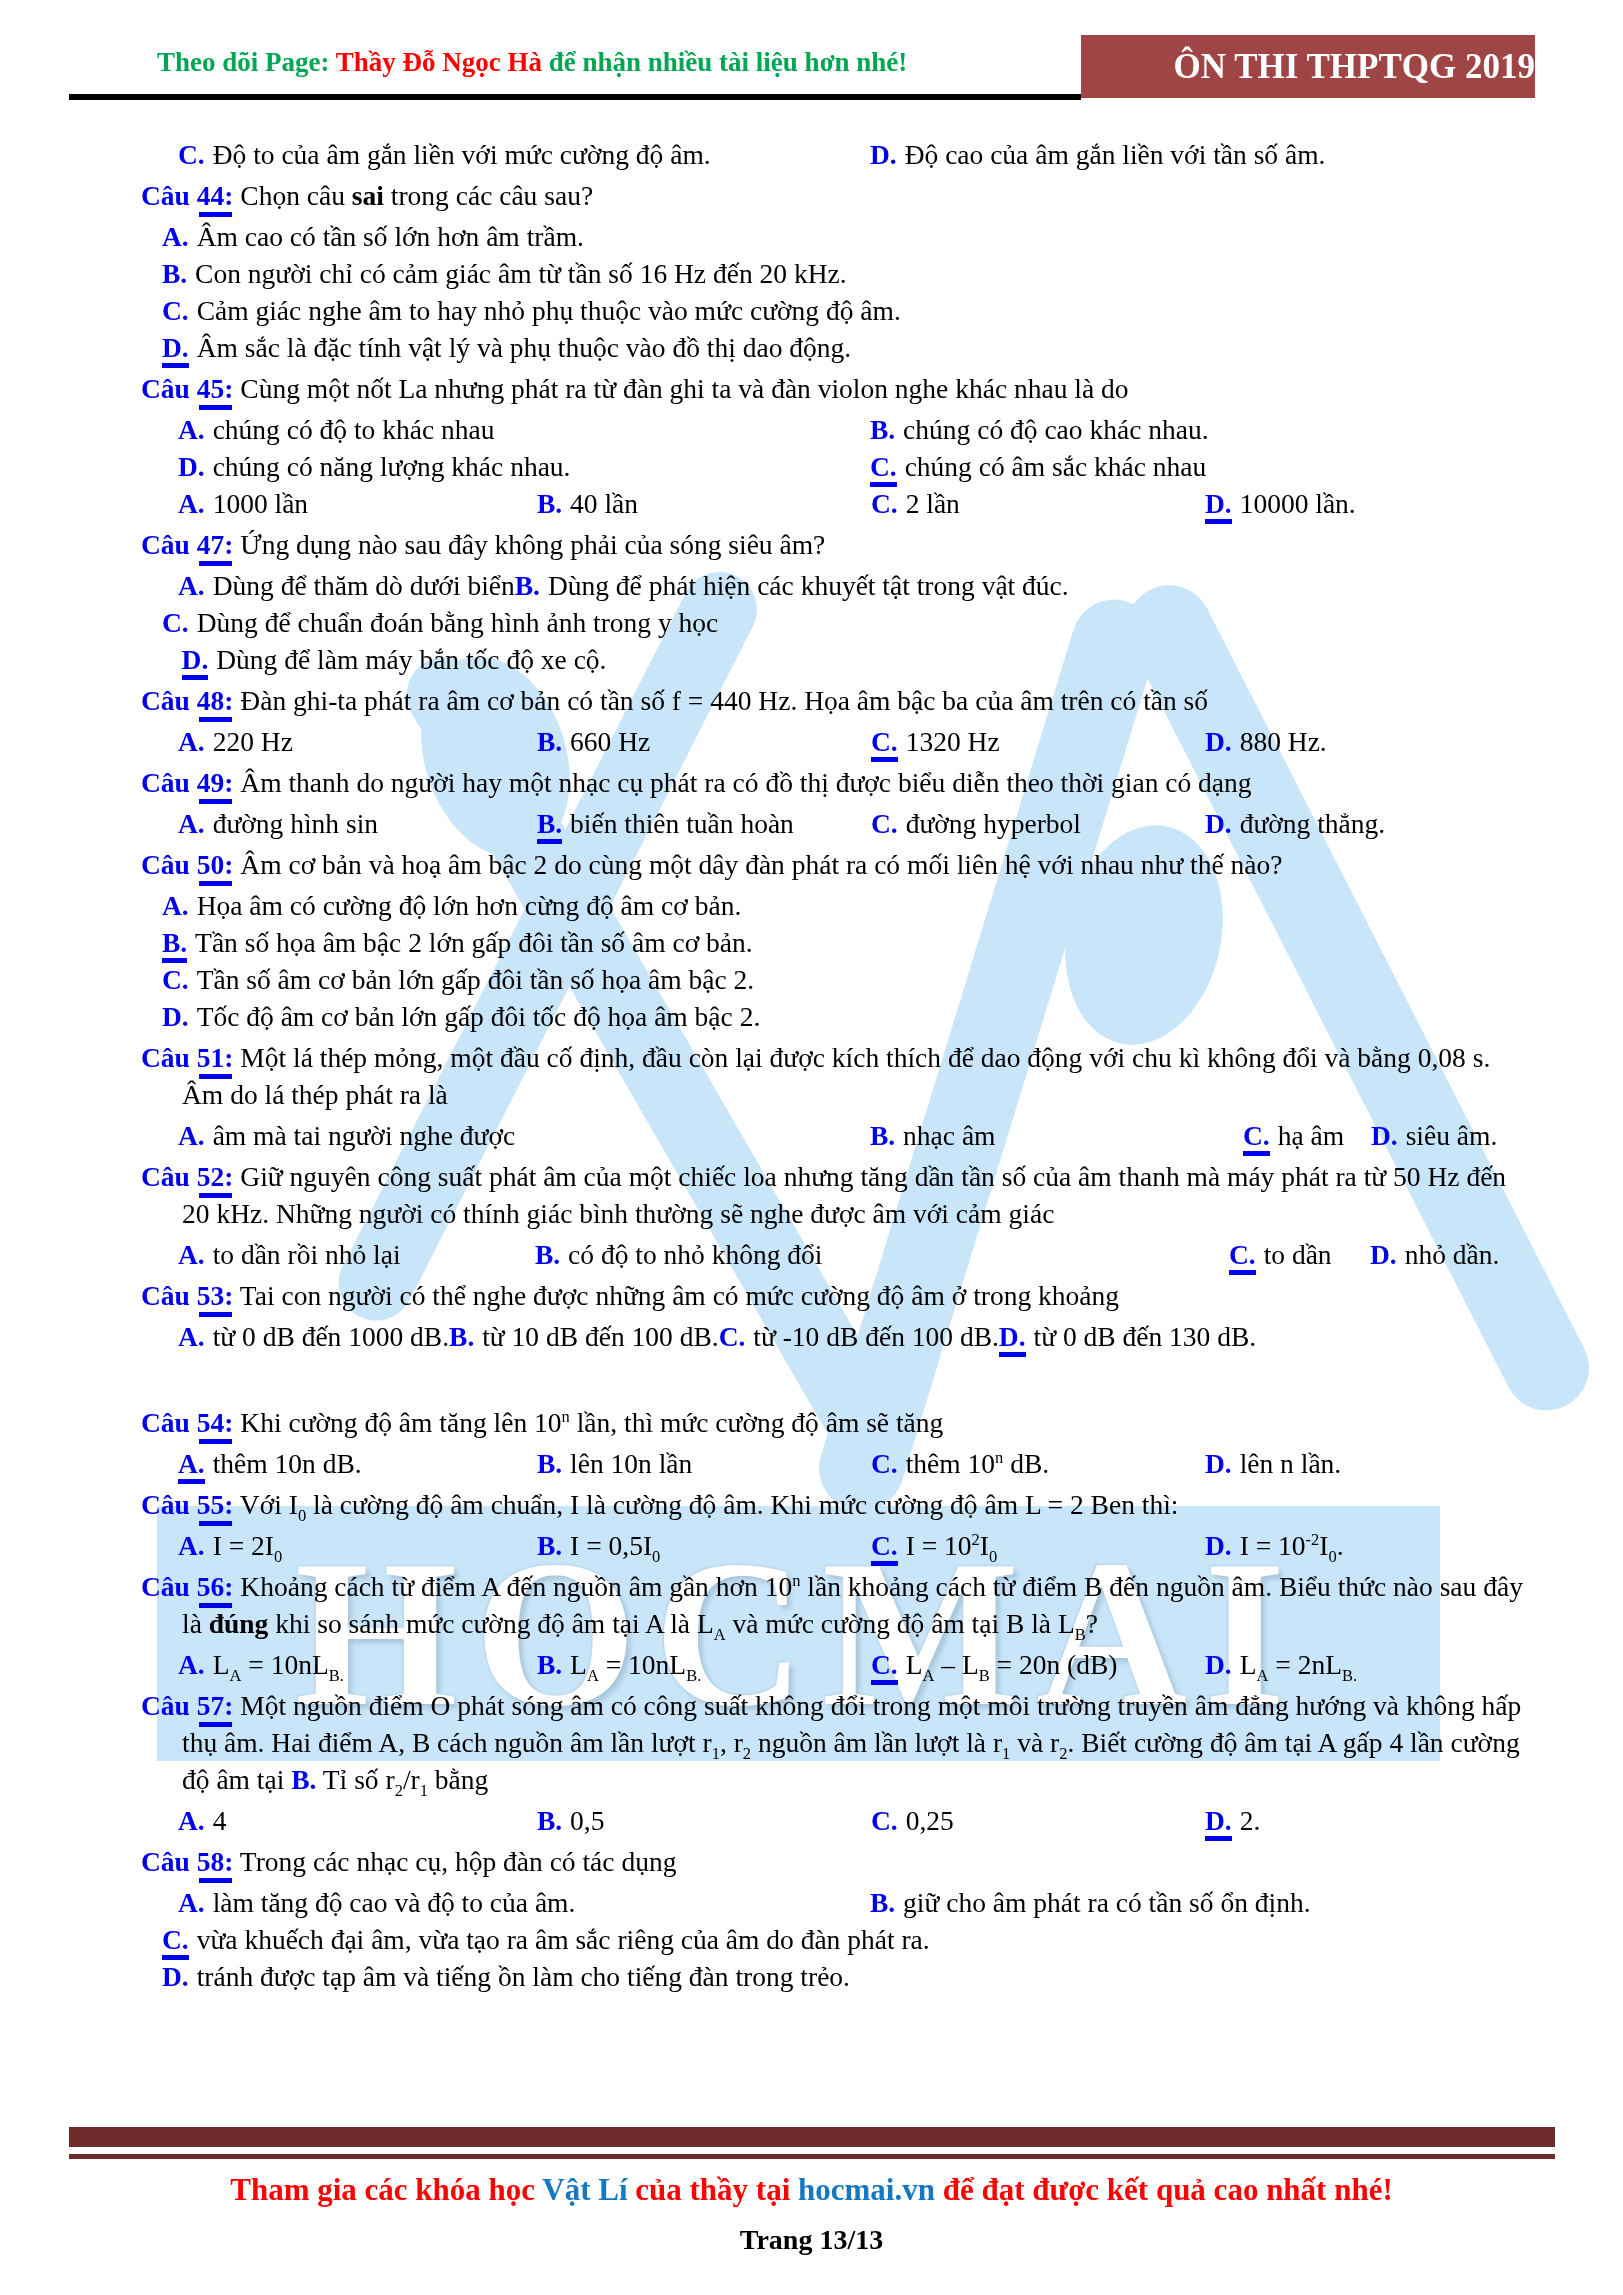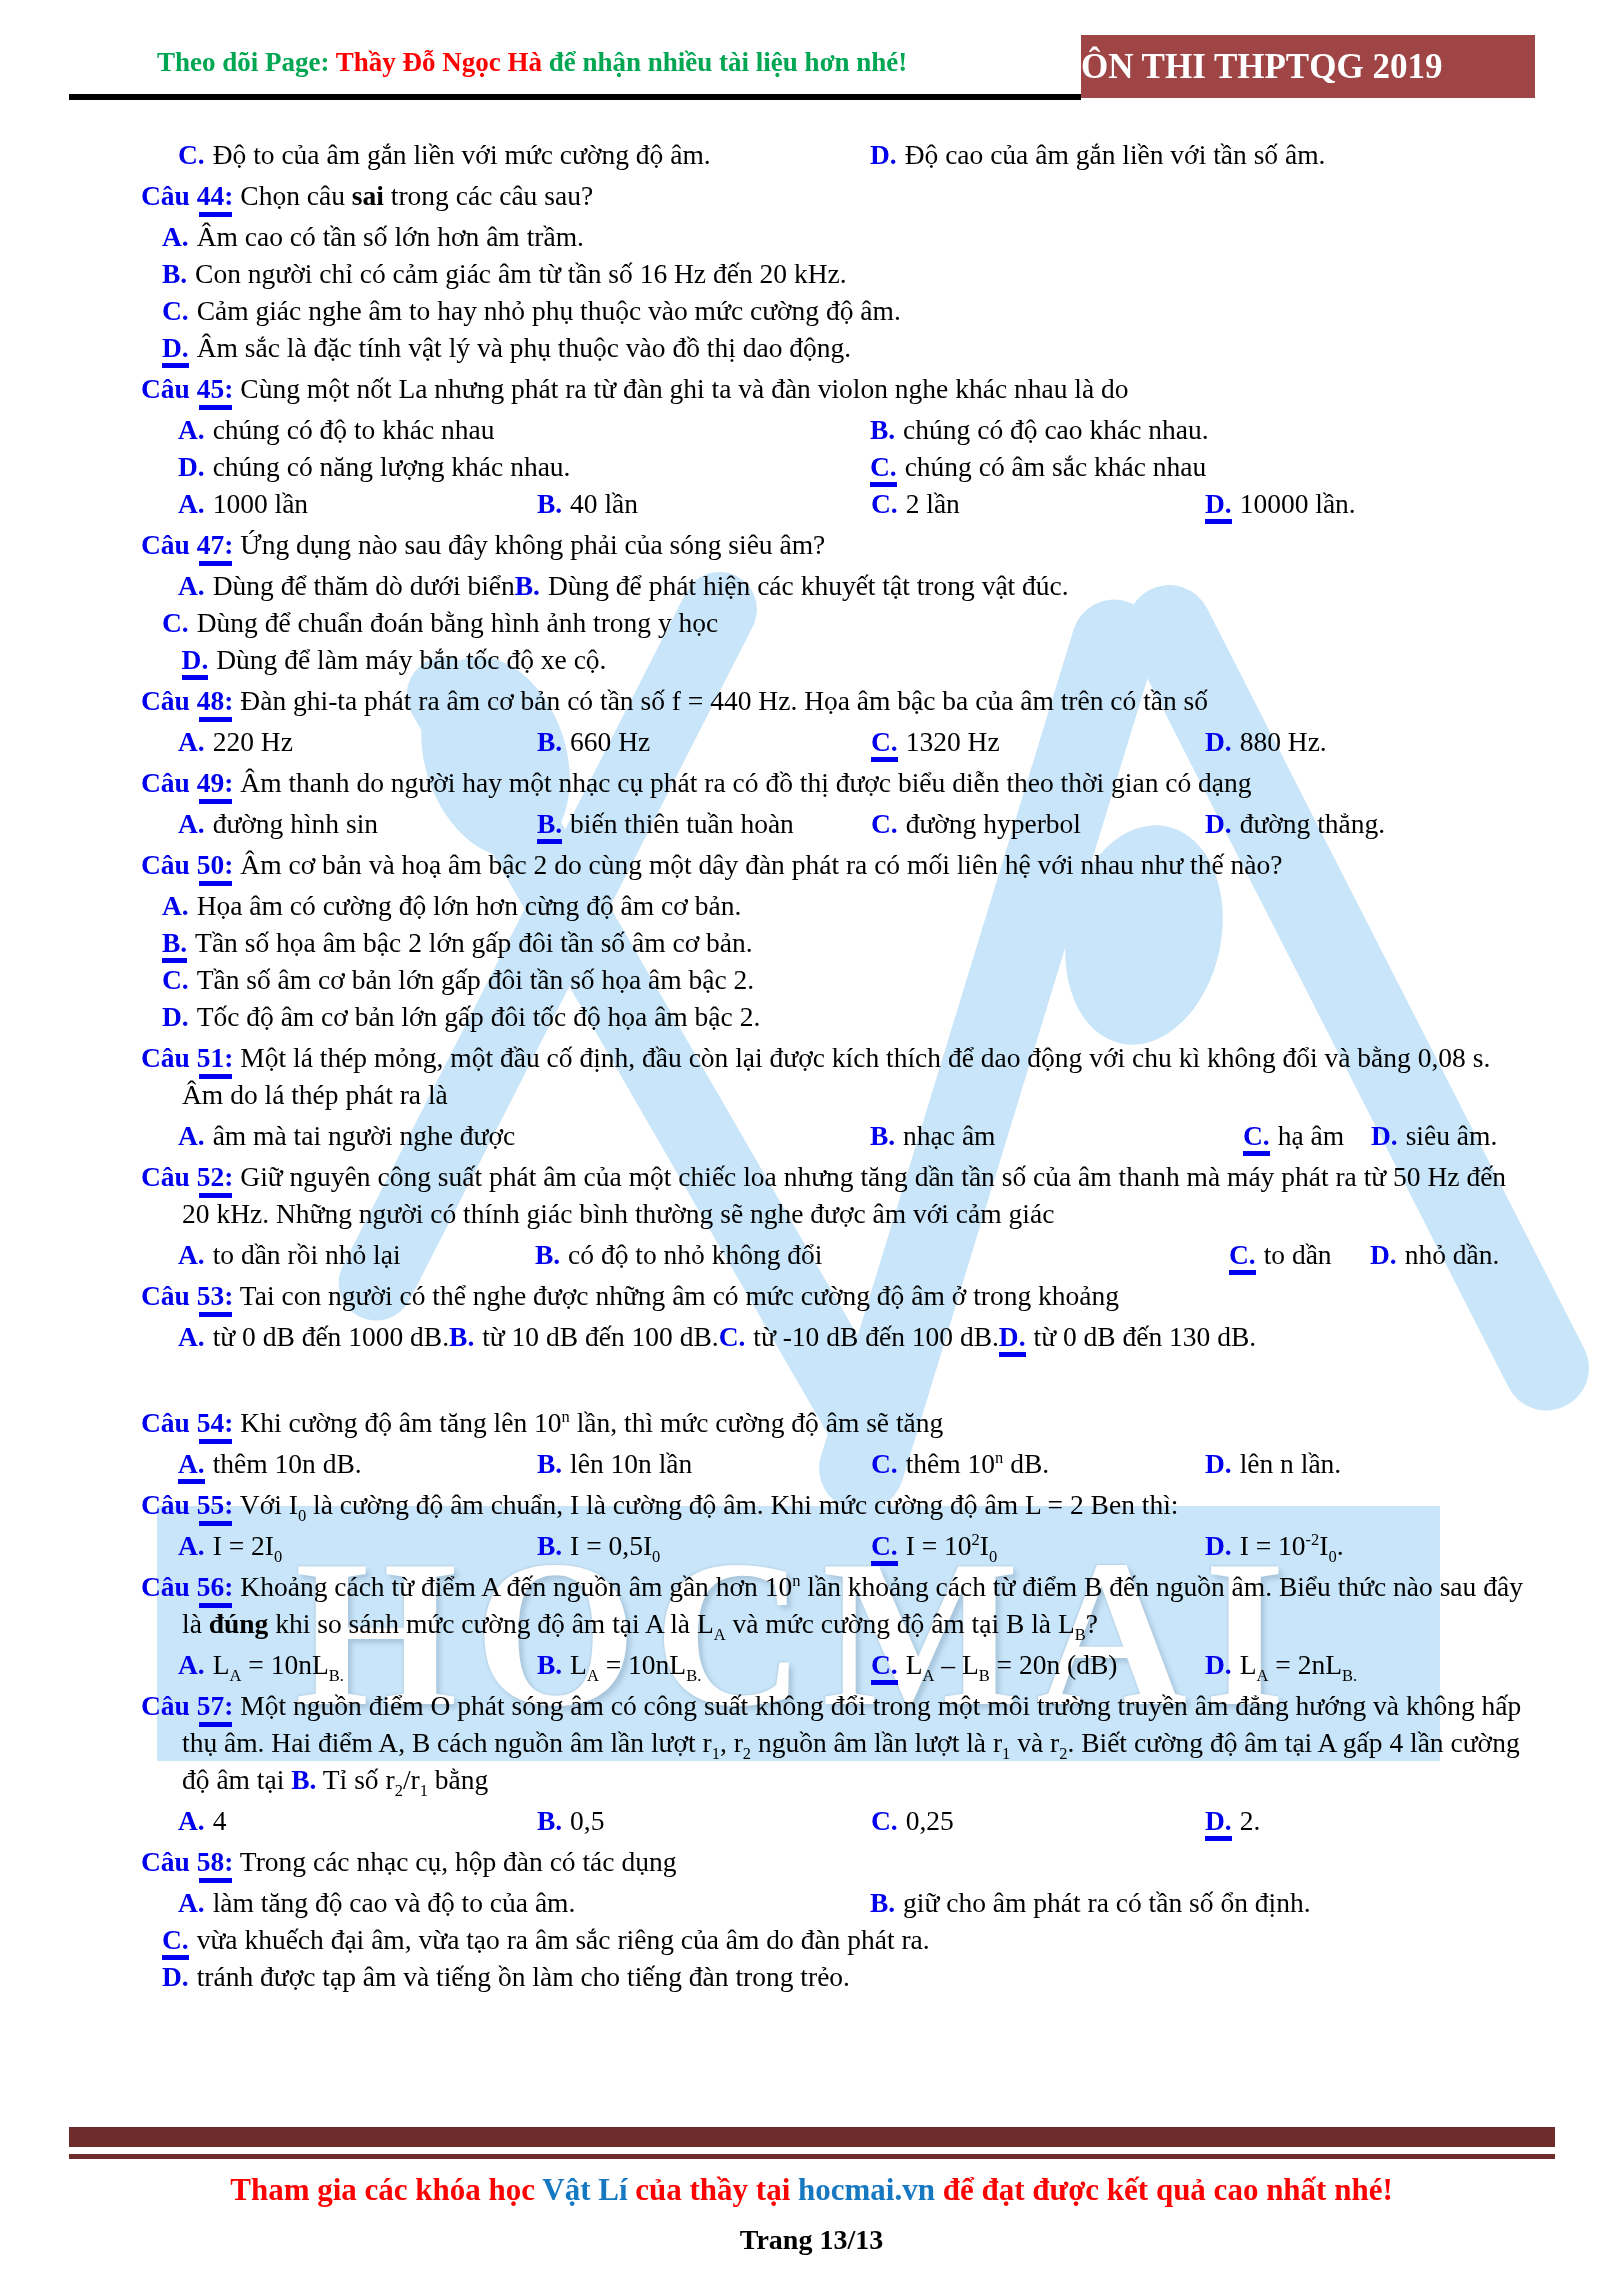--- a/index.html
+++ b/index.html
@@ -19,21 +19,21 @@
   .l4{left:1112px;top:609px;width:85px;height:916px;transform:rotate(-27deg);}
   .wm-band{left:157px;top:1506px;width:1283px;height:255px;display:flex;align-items:center;justify-content:center;}
   .wm-logo{
     font-family:"Liberation Serif","DejaVu Serif",serif;font-weight:bold;font-size:209px;line-height:1;
     letter-spacing:17px;color:#ffffff;text-shadow:3.9px 3.9px 5.2px #A8C6DC,-1.3px -1.3px 2px #BAD4E8;
   }
   
   .h-left{position:absolute;left:157px;top:47px;z-index:2;font-size:27px;font-weight:bold;white-space:nowrap;}
   .h-box{
     position:absolute;left:1081px;top:35px;width:454px;height:63px;background:#A04545;z-index:2;
-    color:#fff;display:flex;align-items:center;justify-content:flex-start;font-size:35px;font-weight:bold;white-space:nowrap;
+    color:#fff;display:flex;align-items:center;justify-content:flex-end;font-size:35px;font-weight:bold;white-space:nowrap;
   }
   .h-rule{position:absolute;left:69px;top:94px;width:1012px;height:5.9px;background:#000;z-index:2;}
   
   .content{position:absolute;left:137px;top:136px;width:1398px;z-index:1;font-size:27.5px;line-height:37px;}
   .q{margin:4px;padding-left:41px;text-indent:-41px;}
   .qlabel{color:#0000EE;font-weight:bold;position:relative;white-space:nowrap;}
   .qlabel::after{content:"";position:absolute;left:58px;bottom:-5.9px;width:33px;height:5.2px;background:#0000EE;}
   .letter{font-weight:bold;color:#0000EE;margin-right:7.9px;white-space:nowrap;}
   .letter[data-answer="true"]{border-bottom:5.2px solid #0000EE;padding-bottom:0px;}
   .stack{margin-left:25px;}

